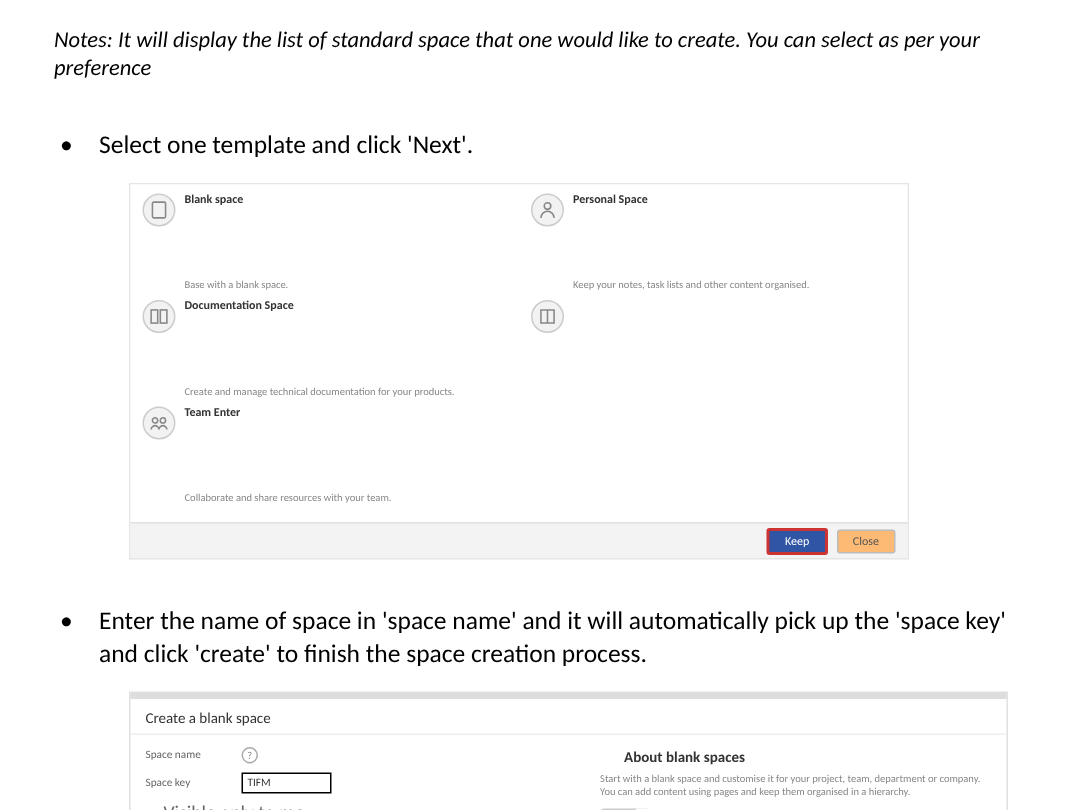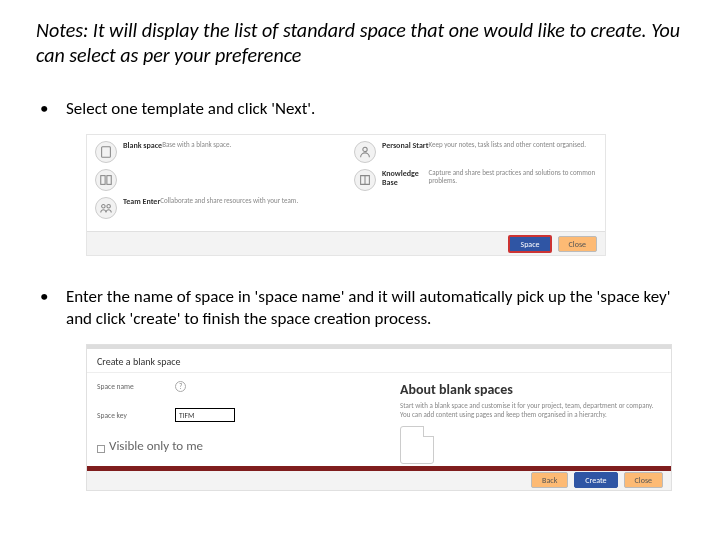--- a/index.html
+++ b/index.html
@@ -6,21 +6,21 @@
   body {
     width: 720px;
     height: 540px;
     background: #fff;
     font-family: Calibri, Arial, sans-serif;
     color: #000;
     padding: 18px 36px;
   }
   .notes {
     font-style: italic;
-    font-size: 20px;
+    font-size: 15px;
     line-height: 1.25;
     margin-bottom: 30px;
   }
   .bullet {
     display: flex;
     font-size: 17px;
     line-height: 1.3;
     margin-bottom: 14px;
   }
   .bullet .dot {
@@ -46,21 +46,21 @@
   }
   .col { flex: 1; padding: 6px 8px; }
   .titem { display: flex; gap: 6px; margin-bottom: 6px; align-items: flex-start; }
   .ticon {
     width: 22px; height: 22px; flex: 0 0 22px;
     border: 1px solid #ccc; border-radius: 11px;
     background: #f2f2f2;
     display: flex; align-items: center; justify-content: center;
   }
   .ticon svg { width: 14px; height: 14px; stroke: #888; fill: none; stroke-width: 1.2; }
-  .ttxt { display: flex; flex-direction: row; line-height: 1.15; }
+  .ttxt { display: flex; flex-direction: column; line-height: 1.15; gap: 48px; }
   .ttxt .ttitle { font-weight: bold; color: #333; }
   .ttxt .tdesc { color: #888; font-size: 7px; }
   .shot1 .footer {
     height: 24px; background: #f3f3f3; border-top: 1px solid #e0e0e0;
     display: flex; justify-content: flex-end; align-items: center; padding: 0 8px; gap: 6px;
   }
   .btn {
     font-size: 8px; padding: 2px 10px; border: 1px solid #bbb; background: #fdba74; border-radius: 2px;
   }
   .btn.primary {
@@ -85,34 +85,34 @@
     color: #333;
     border-bottom: 1px solid #eee;
   }
   .shot2 .body {
     display: flex;
     padding: 8px 10px 2px 10px;
     gap: 16px;
   }
   .shot2 .left { flex: 1.1; }
   .shot2 .right { flex: 1; }
-  .frow { display: flex; align-items: center; margin-bottom: 16px; gap: 20px; }
+  .frow { display: flex; align-items: center; margin-bottom: 6px; gap: 6px; }
   .flabel { width: 58px; color: #666; font-size: 7.5px; }
   .finput {
     flex: 1; border: 1px solid #000000; height: 14px; font-size: 7.5px; padding: 0 3px;
     background: #fff; display: flex; align-items: center; color: #333;
   }
   .finput.hl { border: 2px solid #d33; }
   .qicon {
     width: 11px; height: 11px; border: 1px solid #aaa; border-radius: 50%;
     font-size: 7px; line-height: 9px; text-align: center; color: #888;
   }
   .chkrow { display: flex; align-items: flex-end; gap: 4px; font-size: 13px; color: #666; }
   .chk { width: 8px; height: 8px; border: 1px solid #999; background: #fff; }
-  .about-title { font-weight: bold; color: #333; font-size: 14px; margin-bottom: 4px; }
+  .about-title { font-weight: bold; color: #333; font-size: 10px; margin-bottom: 4px; margin-left: 16px; }
   .about-text { font-size: 7px; color: #888; line-height: 1.25; }
   .pageicon {
     margin-top: 6px;
     width: 34px; height: 38px;
     border: 1px solid #ccc; border-radius: 3px;
     position: relative;
   }
   .pageicon::before {
     content: ""; position: absolute; right: -1px; top: -1px;
     width: 10px; height: 10px; background: #fff; border-left: 1px solid #ccc; border-bottom: 1px solid #ccc;
@@ -149,20 +149,24 @@
           <span class="tdesc">Base with a blank space.</span>
         </div>
       </div>
       <div class="titem">
         <div class="ticon">
             <svg viewBox="0 0 16 16">
               <rect x="2" y="3" width="5" height="10"></rect>
               <rect x="9" y="3" width="5" height="10"></rect>
             </svg>
           </div>
+        <div class="ttxt">
+          <span class="ttitle">Documentation Space</span>
+          <span class="tdesc">Create and manage technical documentation for your products.</span>
+        </div>
       </div>
       <div class="titem">
         <div class="ticon">
             <svg viewBox="0 0 16 16">
               <circle cx="5" cy="6" r="2"></circle>
               <circle cx="11" cy="6" r="2"></circle>
               <path d="M2 13c0-2 2-3 3-3s3 1 3 3M8 13c0-2 2-3 3-3s3 1 3 3"></path>
             </svg>
           </div>
         <div class="ttxt">
@@ -173,39 +177,35 @@
     </div>
     <div class="col">
       <div class="titem">
         <div class="ticon">
             <svg viewBox="0 0 16 16">
               <circle cx="8" cy="5" r="2.5"></circle>
               <path d="M3 14c0-3 2.5-5 5-5s5 2 5 5"></path>
             </svg>
           </div>
         <div class="ttxt">
-          <span class="ttitle">Personal Start</span>
+          <span class="ttitle">Personal Space</span>
           <span class="tdesc">Keep your notes, task lists and other content organised.</span>
         </div>
       </div>
       <div class="titem">
         <div class="ticon">
             <svg viewBox="0 0 16 16">
               <path d="M3 3h5v10H3zM8 3h5v10H8z"></path>
             </svg>
           </div>
-        <div class="ttxt">
-          <span class="ttitle">Knowledge Base</span>
-          <span class="tdesc">Capture and share best practices and solutions to common problems.</span>
-        </div>
       </div>
     </div>
   </div>
   <div class="footer">
-    <span class="btn primary">Space</span>
+    <span class="btn primary">Keep</span>
     <span class="btn">Close</span>
   </div>
 </div>
 
 <div class="bullet">
   <span class="dot">•</span>
   <span class="text">Enter the name of space in 'space name' and it will automatically pick up the 'space key' and click 'create' to finish the space creation process.</span>
 </div>
 
 <div class="shot2">

